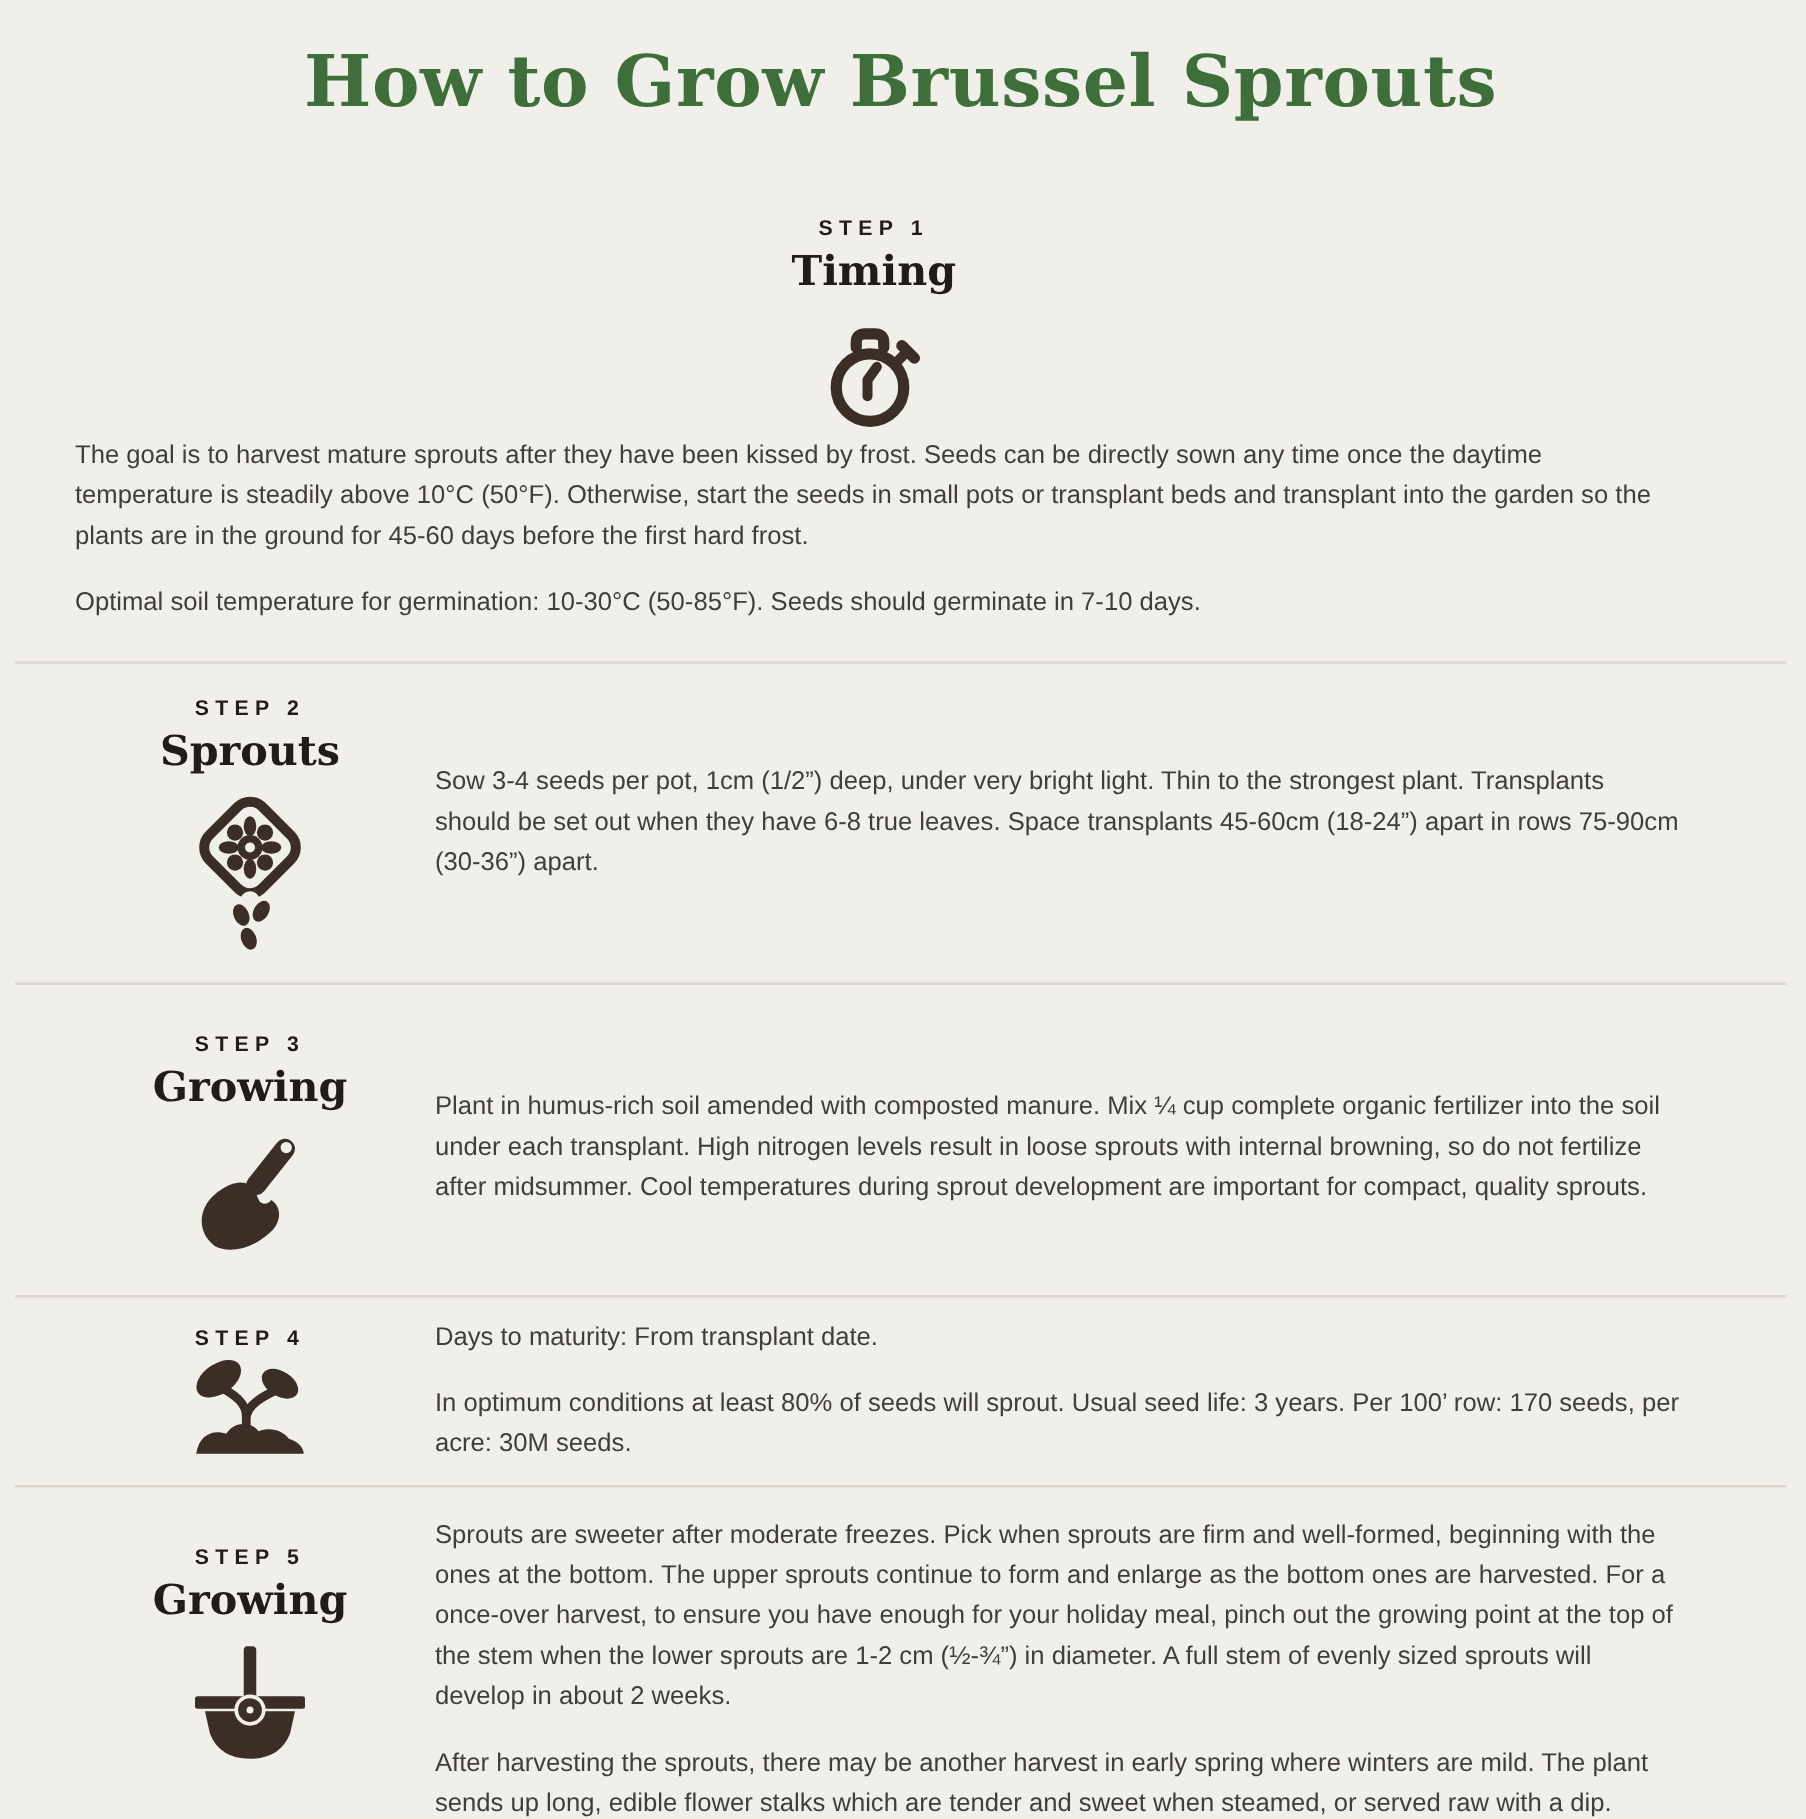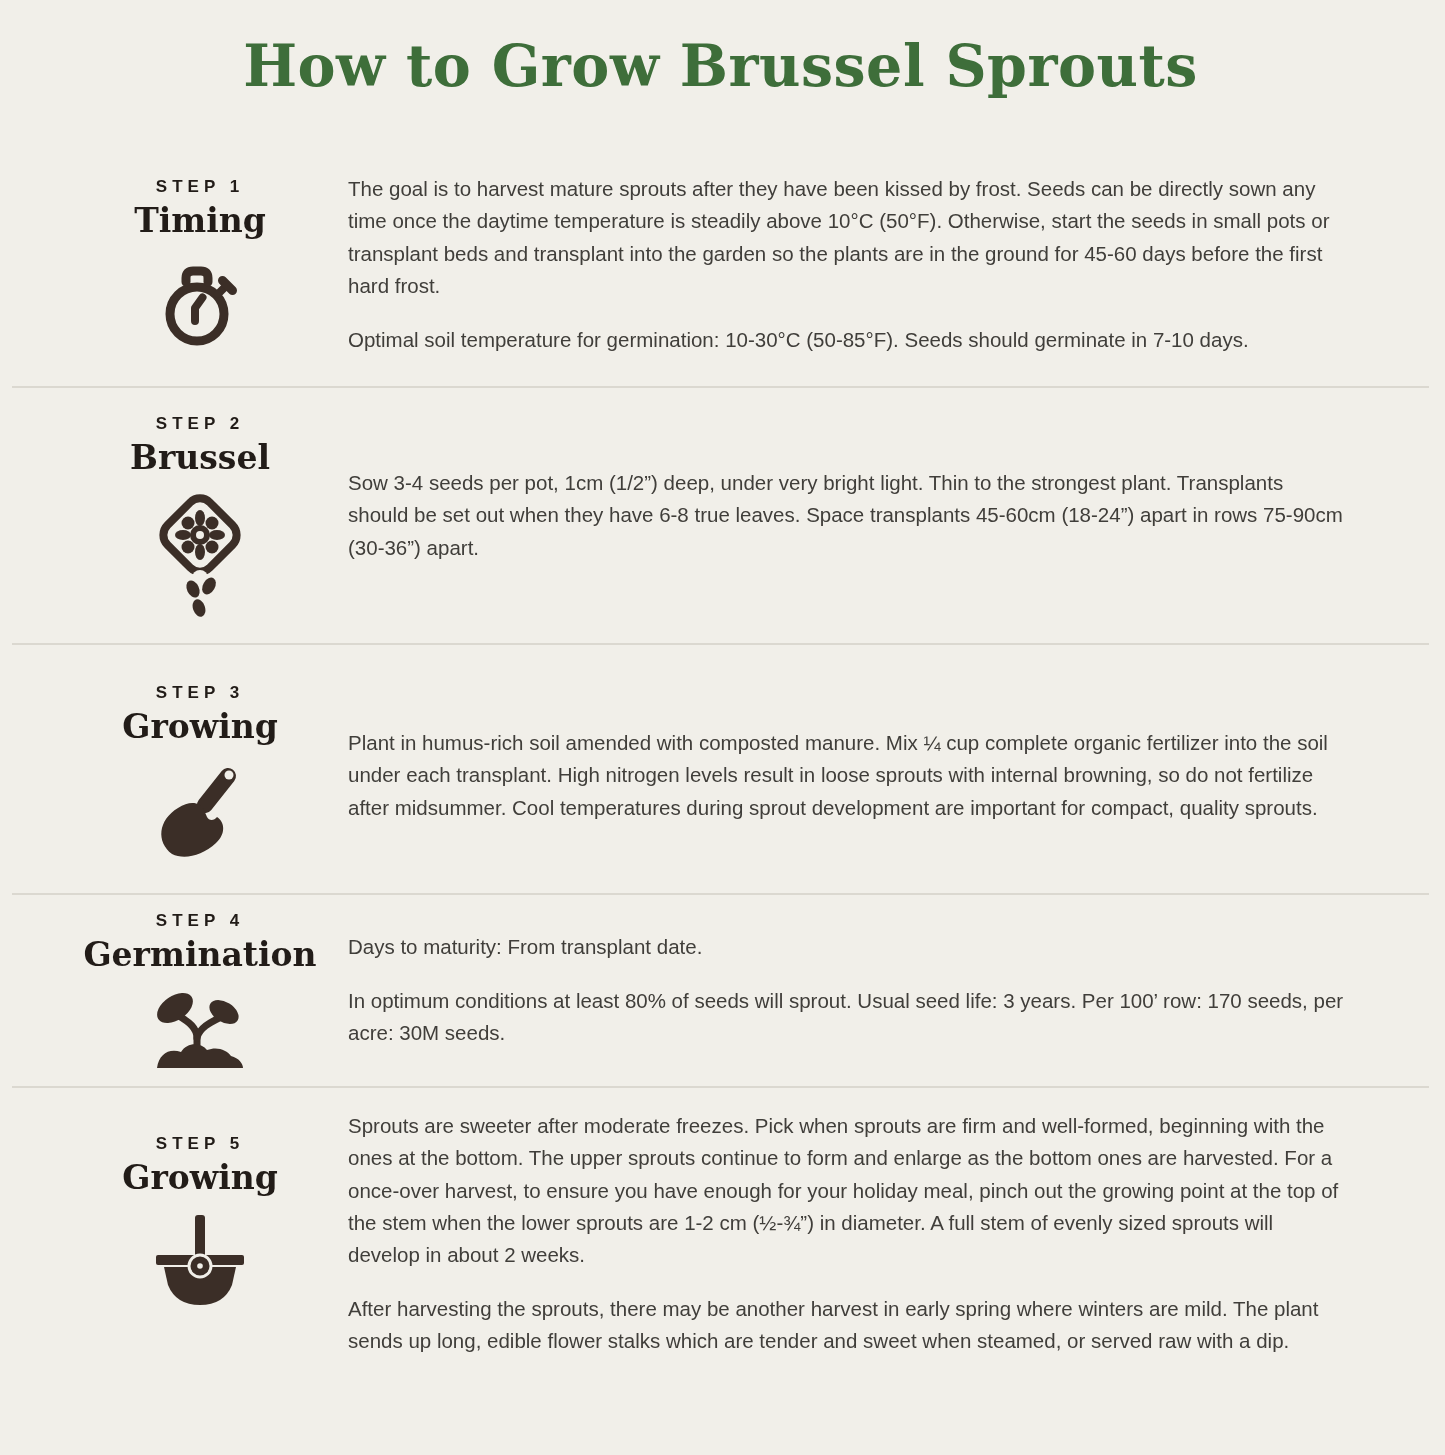--- a/index.html
+++ b/index.html
@@ -28,21 +28,21 @@
     padding-top:32px;
     letter-spacing:.5px;
   }
   .content{margin-top:44px;}
   .step-row{
     display:flex;
     align-items:center;
     padding-left:60px;
     padding-right:95px;
   }
-  .s1{padding-top:30px;padding-bottom:30px;}
+  .s1{padding-top:30px;padding-bottom:30px;flex-direction:column;}
   .s2{padding-top:26px;padding-bottom:26px;}
   .s3{padding-top:38px;padding-bottom:25px;}
   .s4{padding-top:16px;padding-bottom:16px;}
   .s5{padding-top:22px;padding-bottom:22px;}
   .step-left{
     flex:none;
     width:280px;
     margin-right:8px;
     display:flex;
     flex-direction:column;
@@ -107,21 +107,21 @@
         <p>The goal is to harvest mature sprouts after they have been kissed by frost. Seeds can be directly sown any time once the daytime temperature is steadily above 10°C (50°F). Otherwise, start the seeds in small pots or transplant beds and transplant into the garden so the plants are in the ground for 45-60 days before the first hard frost.</p>
         <p>Optimal soil temperature for germination: 10-30°C (50-85°F). Seeds should germinate in 7-10 days.</p>
       </div>
     </section>
 
     <div class="divider"></div>
 
     <section class="step-row s2">
       <div class="step-left">
         <div class="step-label">STEP 2</div>
-        <div class="step-heading">Brussel</div>
+        <div class="step-heading">Sprouts</div>
         <div class="step-icon">
           <svg width="104" height="128" viewBox="0 0 104 128">
             <g transform="rotate(45 52 46)">
               <rect class="stroke" x="22" y="16" width="60" height="60" rx="14" stroke-width="8"></rect>
             </g>
             <g>
               <g class="fill">
                 <ellipse cx="52" cy="29" rx="5" ry="8"></ellipse>
                 <ellipse cx="52" cy="63" rx="5" ry="8"></ellipse>
                 <ellipse cx="35" cy="46" rx="8" ry="5"></ellipse>
@@ -171,21 +171,20 @@
       <div class="step-text">
         <p>Plant in humus-rich soil amended with composted manure. Mix ¼ cup complete organic fertilizer into the soil under each transplant. High nitrogen levels result in loose sprouts with internal browning, so do not fertilize after midsummer. Cool temperatures during sprout development are important for compact, quality sprouts.</p>
       </div>
     </section>
 
     <div class="divider"></div>
 
     <section class="step-row s4">
       <div class="step-left">
         <div class="step-label">STEP 4</div>
-        <div class="step-heading">Germination</div>
         <div class="step-icon">
           <svg width="122" height="84" viewBox="0 0 122 84">
             <path class="stroke" d="M58,66 L58,52 C58,42 50,36 40,30" stroke-width="7"></path>
             <path class="stroke" d="M58,52 C60,42 72,36 80,32" stroke-width="7"></path>
             <ellipse class="fill" cx="36" cy="22" rx="20" ry="12" transform="rotate(-34 36 22)"></ellipse>
             <ellipse class="fill" cx="85" cy="26" rx="16" ry="10" transform="rotate(32 85 26)"></ellipse>
             <path class="fill" d="M18,82
               C20,68 30,62 42,66
               C48,56 62,56 68,64
               C78,60 88,64 92,70

